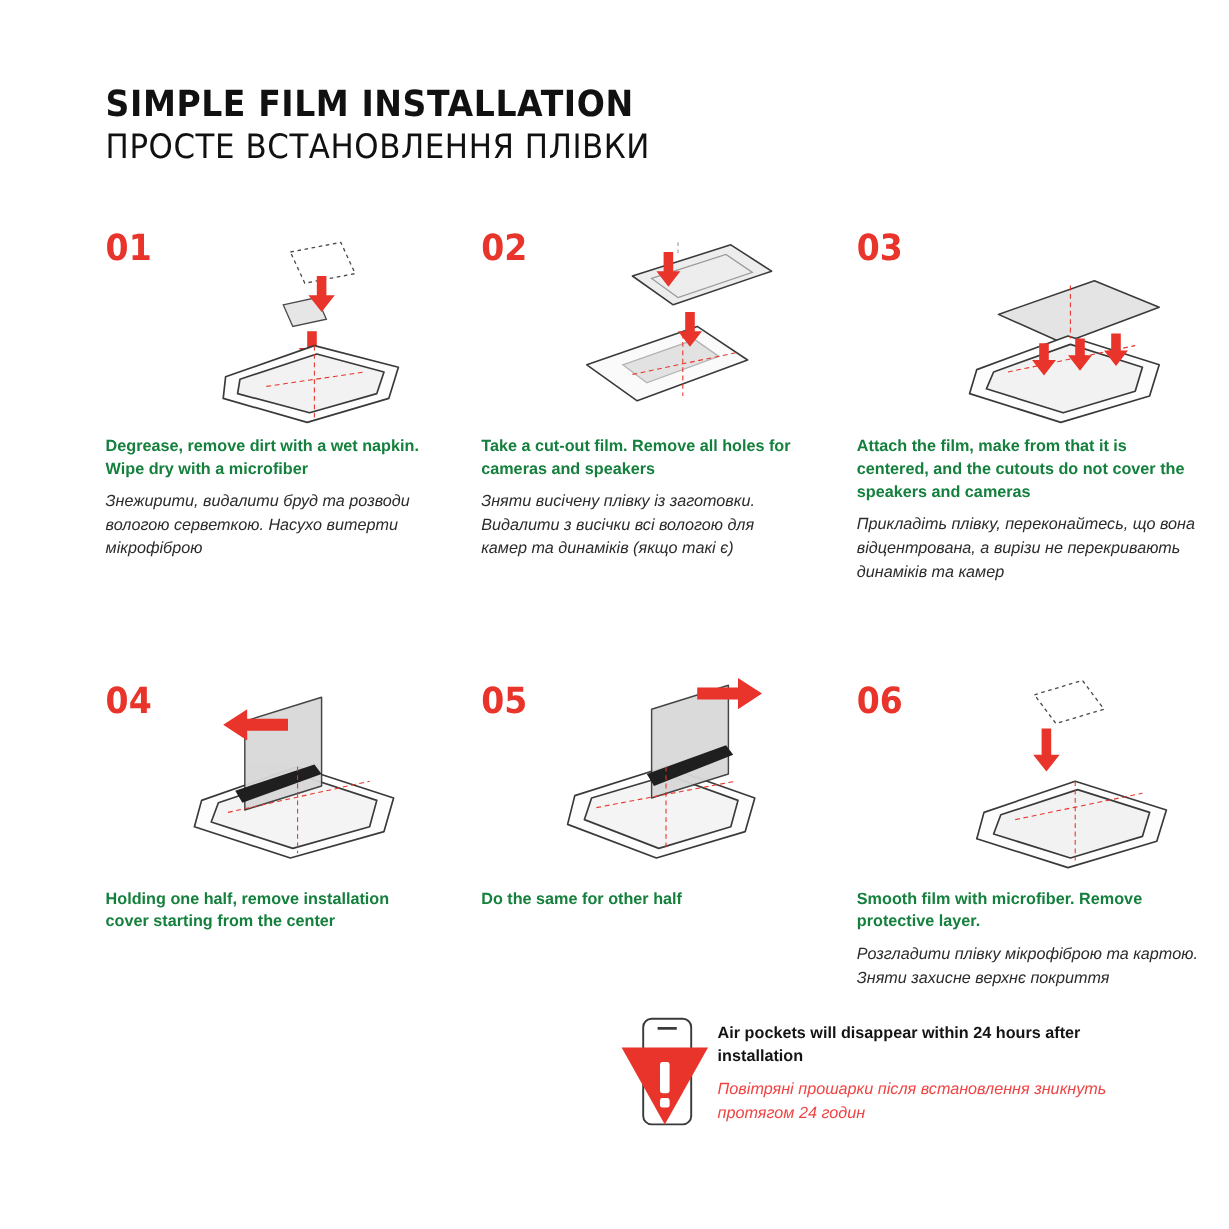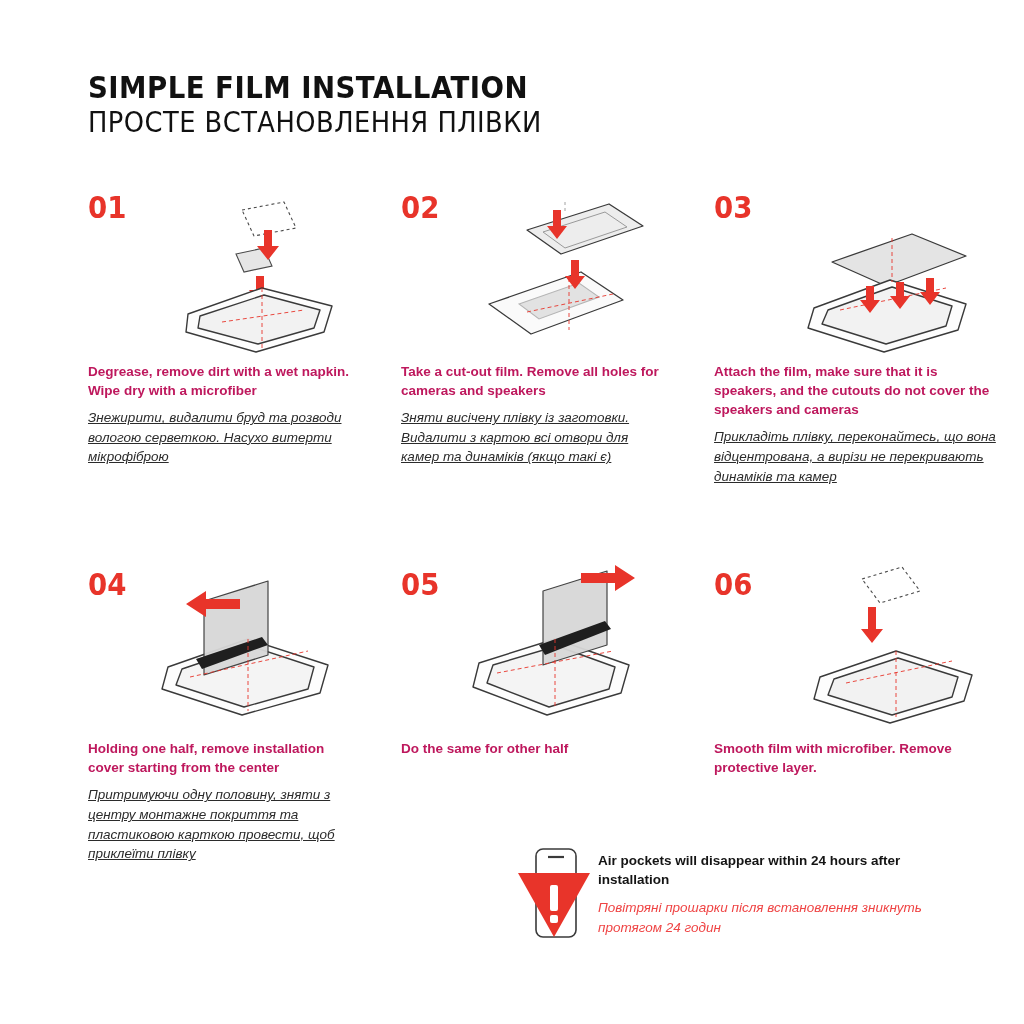--- a/index.html
+++ b/index.html
@@ -92,34 +92,33 @@
     left: 56px;
     top: 0;
     width: 220px;
     height: 180px;
   }
   .step-art svg { display: block; }
 
   .txt-en {
     font-size: 13.5px;
     line-height: 1.42;
-    color: #be185d;
+    color: #15803d;
     font-weight: bold;
     margin: 0 0 8px 0;
     max-width: 268px;
   }
   .step.wide .txt-en { max-width: 286px; }
   .txt-uk {
     font-size: 13.5px;
     line-height: 1.45;
     color: #2b2b2b;
     font-style: italic;
     margin: 0;
     max-width: 268px;
-    text-decoration: underline;
   }
   .step.wide .txt-uk { max-width: 286px; }
 
   .row2 { margin-top: 36px; }
 
   
   .footer {
     position: absolute;
     left: 510px;
     top: 845px;
@@ -221,21 +220,21 @@
               <line x1="112" y1="96" x2="112" y2="148"></line>
               <line x1="70" y1="130" x2="156" y2="112"></line>
             </g>
             <g stroke="#8c8c8c" stroke-width="0.8" stroke-dasharray="3,3">
               <line x1="108" y1="20" x2="108" y2="30"></line>
             </g>
           </svg>
         </div>
       </div>
       <p class="txt-en">Take a cut-out film. Remove all holes for cameras and speakers</p>
-      <p class="txt-uk">Зняти висічену плівку із заготовки. Видалити з картою всі отвори для камер та динаміків (якщо такі є)</p>
+      <p class="txt-uk">Зняти висічену плівку із заготовки. Видалити з висічки всі вологою для камер та динаміків (якщо такі є)</p>
     </div>
 
     <div class="step wide">
       <div class="step-head">
         <div class="step-num">03</div>
         <div class="step-art">
           <svg width="230" height="180" viewBox="0 0 230 180">
 
             <g stroke="#3a3a3a" stroke-width="1.3" fill="#e4e4e4" stroke-linejoin="round">
               <polygon points="62,80 142,52 196,74 116,104"></polygon>
@@ -252,21 +251,21 @@
               <path d="M164,96 l0,14 l6,0 l-10,13 l-10,-13 l6,0 l0,-14 z"></path>
             </g>
 
             <g stroke="#e8342a" stroke-width="0.9" stroke-dasharray="4,3">
               <line x1="122" y1="56" x2="122" y2="100"></line>
               <line x1="70" y1="128" x2="176" y2="106"></line>
             </g>
           </svg>
         </div>
       </div>
-      <p class="txt-en">Attach the film, make sure that it is speakers, and the cutouts do not cover the speakers and cameras</p>
+      <p class="txt-en">Attach the film, make from that it is centered, and the cutouts do not cover the speakers and cameras</p>
       <p class="txt-uk">Прикладіть плівку, переконайтесь, що вона відцентрована, а вирізи не перекривають динаміків та камер</p>
     </div>
 
     <div class="step row2">
       <div class="step-head">
         <div class="step-num">04</div>
         <div class="step-art">
           <svg width="220" height="180" viewBox="0 0 220 180">
 
             <g stroke="#3a3a3a" stroke-width="1.4" fill="#ffffff" stroke-linejoin="round">
@@ -287,21 +286,20 @@
             </g>
 
             <g stroke="#e8342a" stroke-width="0.9" stroke-dasharray="4,3">
               <line x1="104" y1="80" x2="104" y2="152"></line>
               <line x1="46" y1="118" x2="164" y2="92"></line>
             </g>
           </svg>
         </div>
       </div>
       <p class="txt-en">Holding one half, remove installation cover starting from the center</p>
-      <p class="txt-uk">Притримуючи одну половину, зняти з центру монтажне покриття та пластиковою карткою провести, щоб приклеїти плівку</p>
     </div>
 
     <div class="step row2">
       <div class="step-head">
         <div class="step-num">05</div>
         <div class="step-art">
           <svg width="220" height="180" viewBox="0 0 220 180">
 
             <g stroke="#3a3a3a" stroke-width="1.4" fill="#ffffff" stroke-linejoin="round">
               <path d="M22,104 L98,80 L172,106 L164,134 L90,156 L16,128 Z" fill="#fdfdfd"></path>
@@ -350,20 +348,21 @@
             </g>
 
             <g stroke="#e8342a" stroke-width="0.9" stroke-dasharray="4,3">
               <line x1="126" y1="92" x2="126" y2="158"></line>
               <line x1="76" y1="124" x2="182" y2="102"></line>
             </g>
           </svg>
         </div>
       </div>
       <p class="txt-en">Smooth film with microfiber. Remove protective layer.</p>
+      <p class="txt-uk">Розгладити плівку мікрофіброю та картою. Зняти захисне верхнє покриття</p>
     </div>
 
   </div>
 
   <div class="footer">
     <div class="warn-icon">
       <svg width="88" height="96" viewBox="0 0 88 96">
 
         <g stroke="#3a3a3a" stroke-width="1.6" fill="#ffffff">
           <rect x="26" y="4" width="40" height="88" rx="7"></rect>

